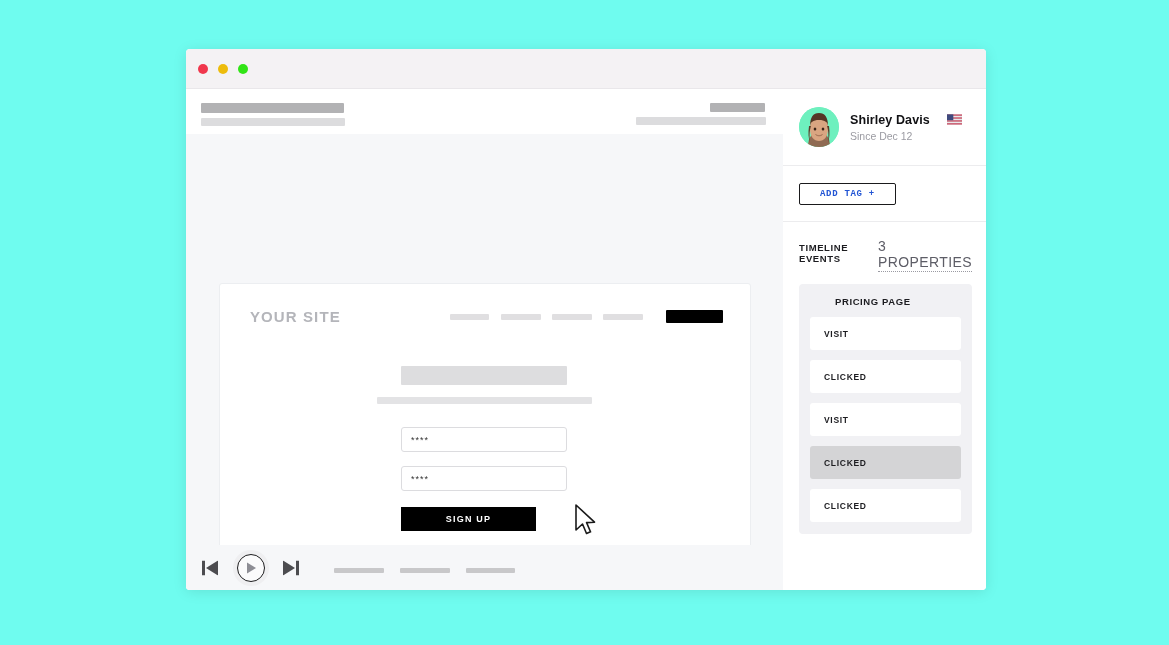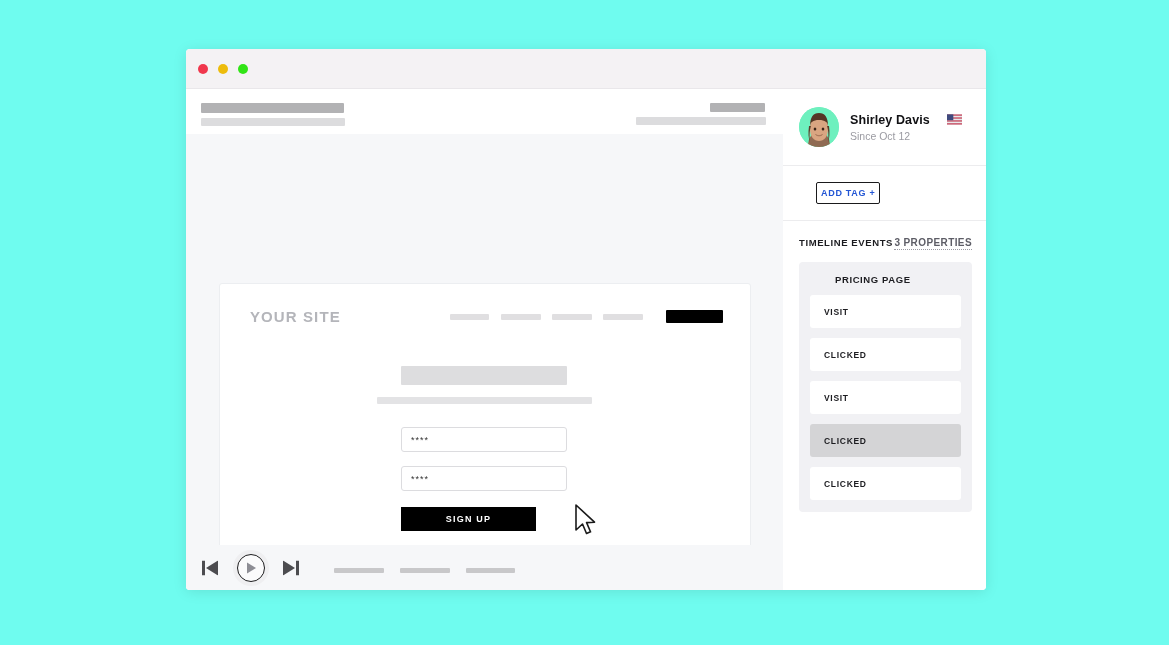--- a/index.html
+++ b/index.html
@@ -165,30 +165,29 @@
   .flag { width: 15px; height: 11px; display: inline-block; }
   .psince { font-size: 10.5px; color: #9b9ba2; margin-top: 3px; }
 
   .tag-row { padding: 16px 0 16px 16px; }
   .add-tag {
     display: inline-block;
     border: 1.6px solid #1a1a1c;
     background: #ffffff;
     color: #2255d4;
     font-size: 9px; font-weight: bold; letter-spacing: 0.7px;
-    padding: 5px 4px; border-radius: 2px; cursor: pointer;
-    font-family: Liberation Sans, sans-serif;
-    margin-left: 17px;
+    padding: 5px 20px; border-radius: 2px; cursor: pointer;
+    font-family: Liberation Mono, monospace;
   }
 
   .timeline { padding: 16px 14px 0 16px; }
   .tl-head { display: flex; align-items: baseline; justify-content: space-between; }
   .tl-title { font-size: 9.5px; font-weight: bold; letter-spacing: 0.6px; color: #1c1c20; }
   .tl-props {
-    font-size: 10px; font-weight: bold; letter-spacing: 0.4px; color: #5d5d66;
+    font-size: 14px; font-weight: normal; letter-spacing: 0.4px; color: #5d5d66;
     border-bottom: 1px dotted #9a9aa2; cursor: pointer; padding-bottom: 1px;
   }
 
   .event-group {
     margin-top: 12px;
     background: #f1f1f4;
     border-radius: 4px;
     padding: 12px 11px;
   }
   .eg-title { font-size: 9.5px; font-weight: bold; letter-spacing: 0.6px; color: #1c1c20; margin-left: 25px; }
@@ -301,21 +300,21 @@
               <rect width="19" height="13" fill="#e8e8ea"></rect>
               <g fill="#c9566a">
                 <rect y="0" width="19" height="1.85"></rect>
                 <rect y="3.7" width="19" height="1.85"></rect>
                 <rect y="7.4" width="19" height="1.85"></rect>
                 <rect y="11.1" width="19" height="1.85"></rect>
               </g>
               <rect width="8" height="7.4" fill="#3f4a7e"></rect>
             </svg>
           </div>
-          <div class="psince">Since Oct 12</div>
+          <div class="psince">Since Dec 12</div>
         </div>
       </div>
     </div>
 
     <div class="sb-section tag-row">
       <button class="add-tag">ADD TAG +</button>
     </div>
 
     <div class="timeline">
       <div class="tl-head">

